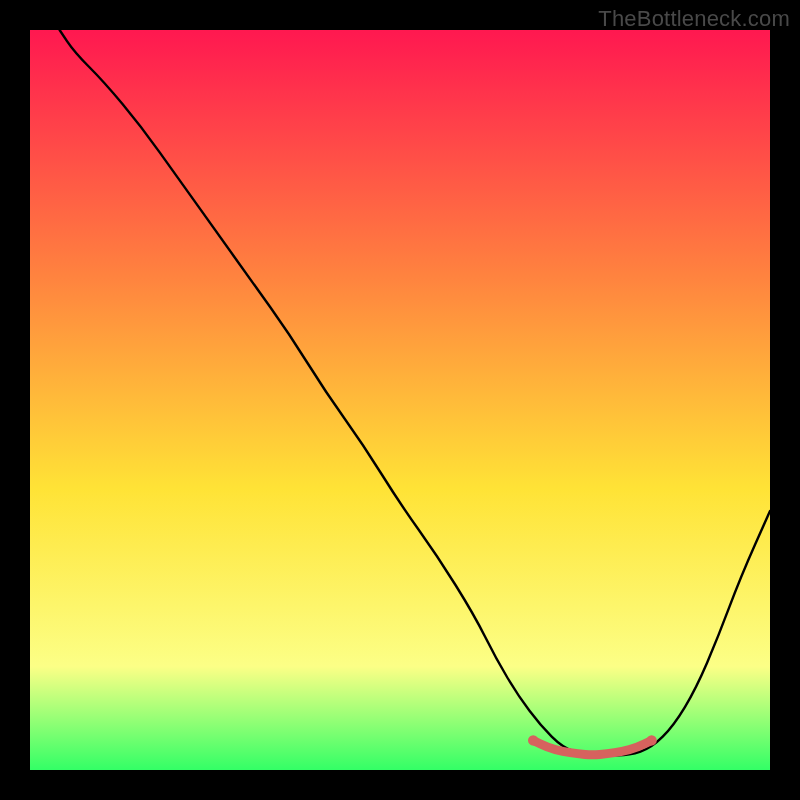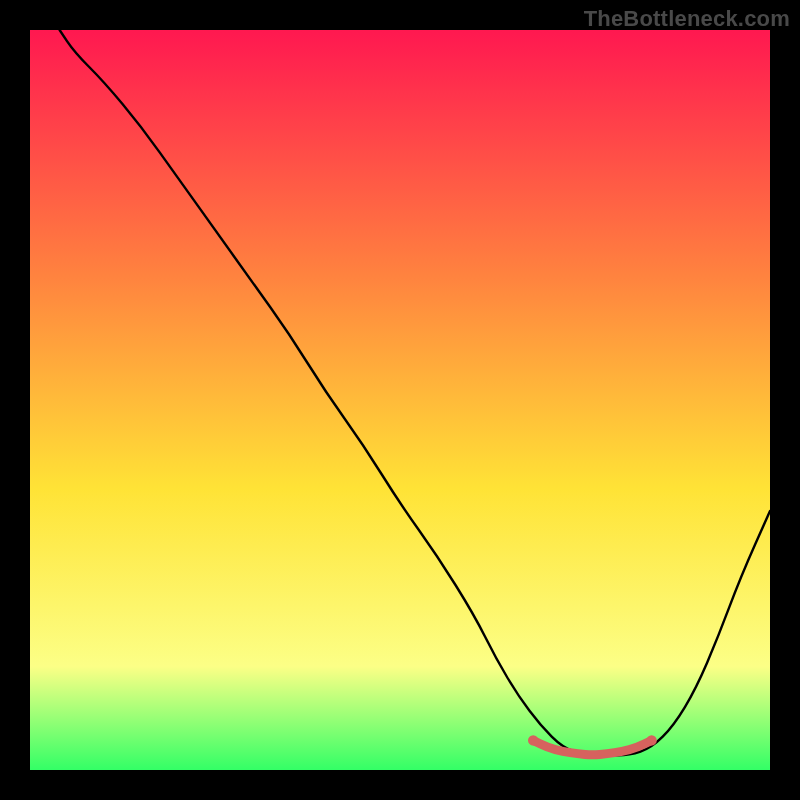--- a/index.html
+++ b/index.html
@@ -15,21 +15,21 @@
     width: 800px;
     height: 800px;
     background: #000;
   }
   .watermark {
     position: absolute;
     top: 6px;
     right: 10px;
     color: #494949;
     font-size: 22px;
-    font-weight: 700;
+    font-weight: 400;
     letter-spacing: 0.2px;
     z-index: 3;
   }
   svg.plot {
     position: absolute;
     top: 0;
     left: 0;
     z-index: 1;
   }
 </style>

